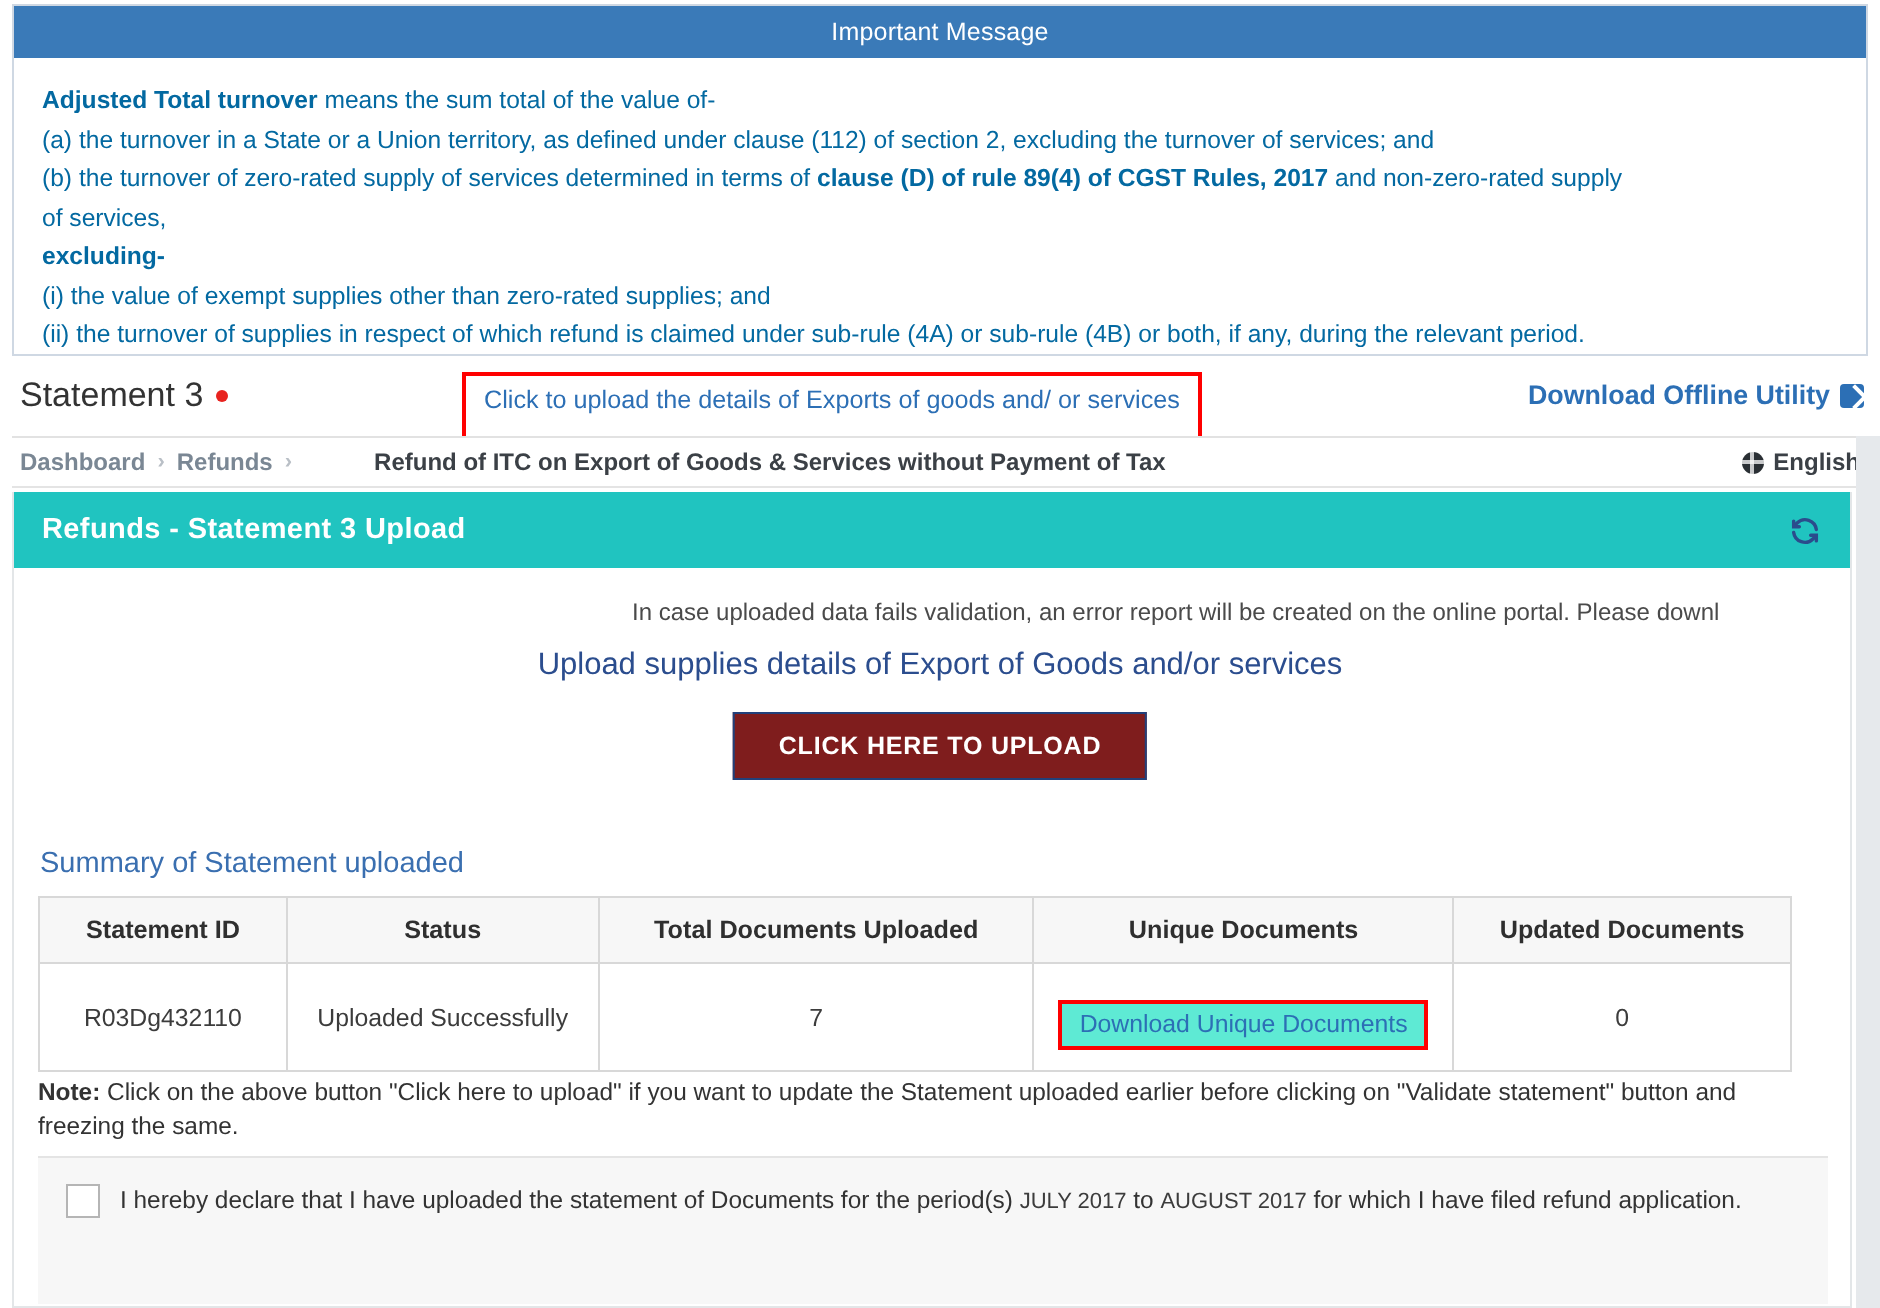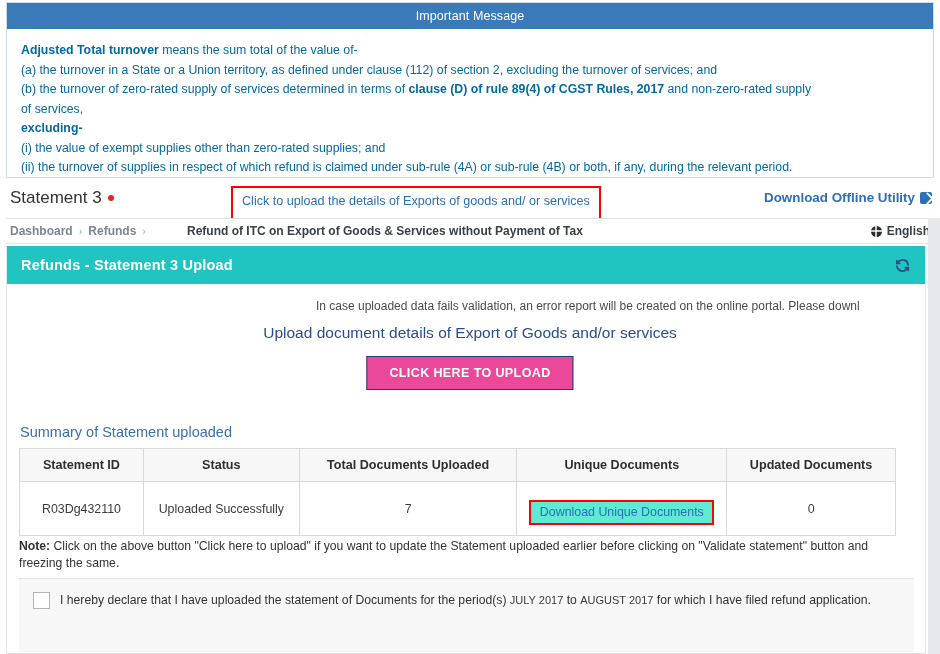--- a/index.html
+++ b/index.html
@@ -109,21 +109,21 @@
   .info-line {
     position: absolute; left: 316px; top: 299px; right: 18px;
     font-size: 12px; color: #4a4a4a; white-space: nowrap; overflow: hidden;
   }
   .upload-heading {
     position: absolute; left: 0; right: 0; top: 324px;
     text-align: center; font-size: 15.5px; color: #2b4d8e;
   }
   .upload-btn {
     position: absolute; left: 50%; transform: translateX(-50%); top: 356px;
-    background: #ec4899; color: #ffffff; border: 1px solid #22407a;
+    background: #7f1d1d; color: #ffffff; border: 1px solid #22407a;
     font-size: 12.5px; font-weight: bold; letter-spacing: .4px;
     padding: 9px 22px; cursor: pointer; font-family: "Liberation Sans", sans-serif;
   }
 
   
   .summary-title {
     position: absolute; left: 20px; top: 424px;
     font-size: 14.5px; color: #3a6fb0;
   }
   table.summary {
@@ -245,21 +245,21 @@
           <path d="M20 11a8 8 0 0 0-13.6-4.6L4 8"></path>
           <path d="M4 5v4h4"></path>
           <path d="M4 13a8 8 0 0 0 13.6 4.6L20 16"></path>
           <path d="M20 19v-4h-4"></path>
         </svg>
       </span>
     </div>
   </div>
 
   <div class="info-line">In case uploaded data fails validation, an error report will be created on the online portal. Please downl</div>
-  <div class="upload-heading">Upload document details of Export of Goods and/or services</div>
+  <div class="upload-heading">Upload supplies details of Export of Goods and/or services</div>
   <button class="upload-btn">CLICK HERE TO UPLOAD</button>
 
   <div class="summary-title">Summary of Statement uploaded</div>
 
   <table class="summary">
     <thead>
       <tr>
         <th class="col1">Statement ID</th>
         <th class="col2">Status</th>
         <th class="col3">Total Documents Uploaded</th>

